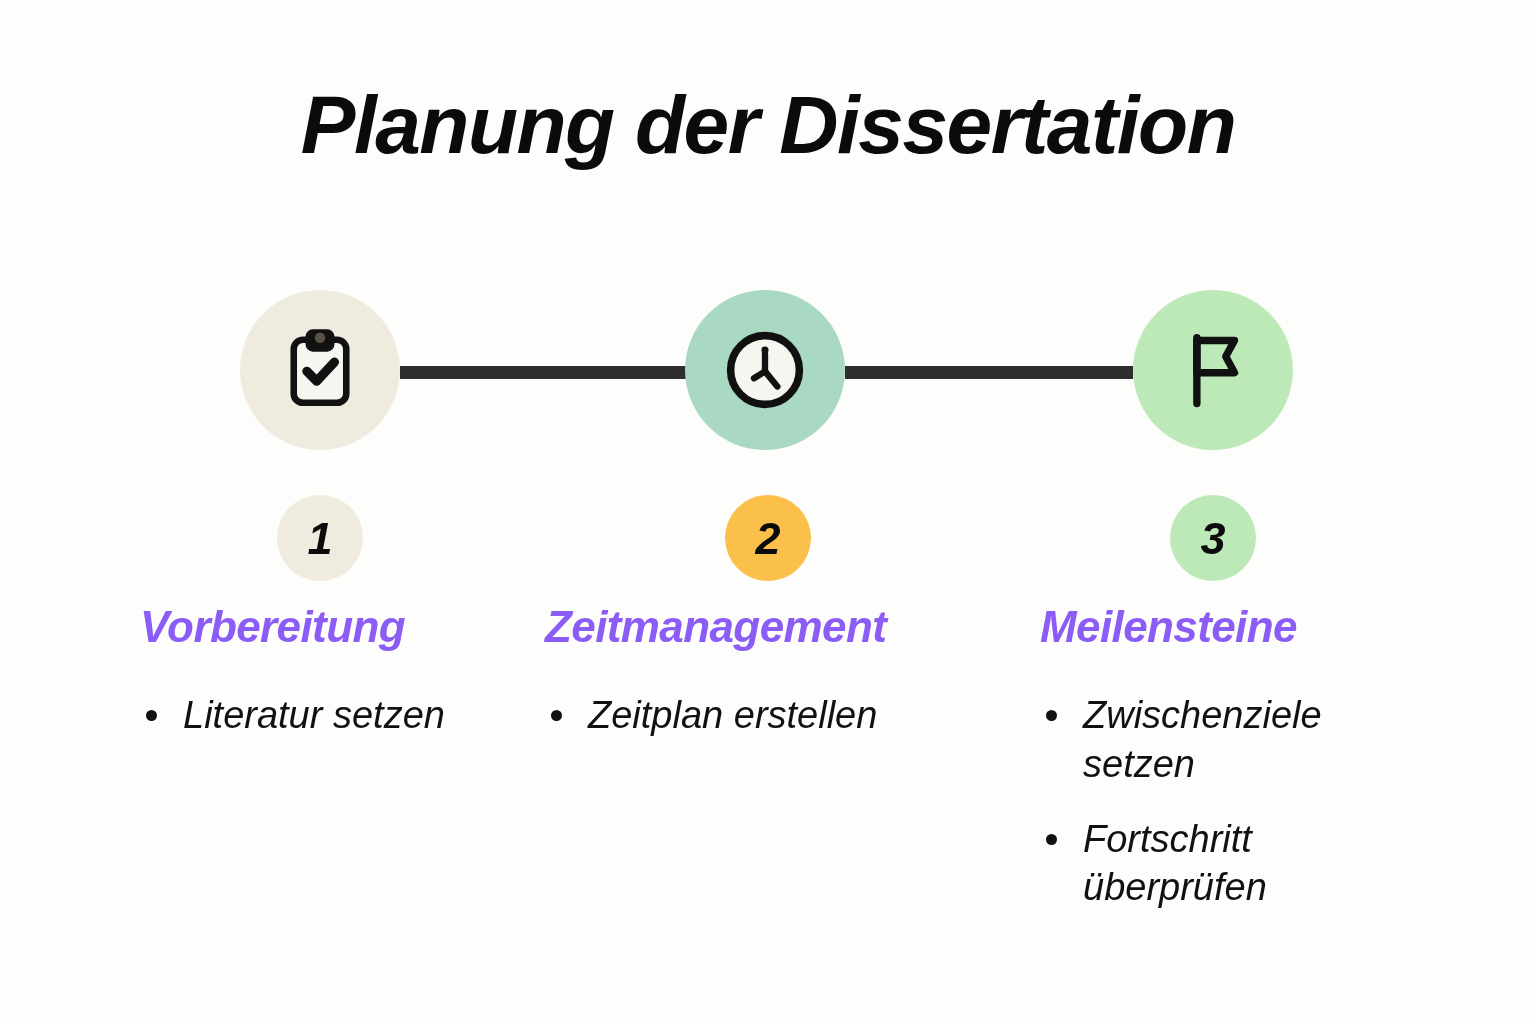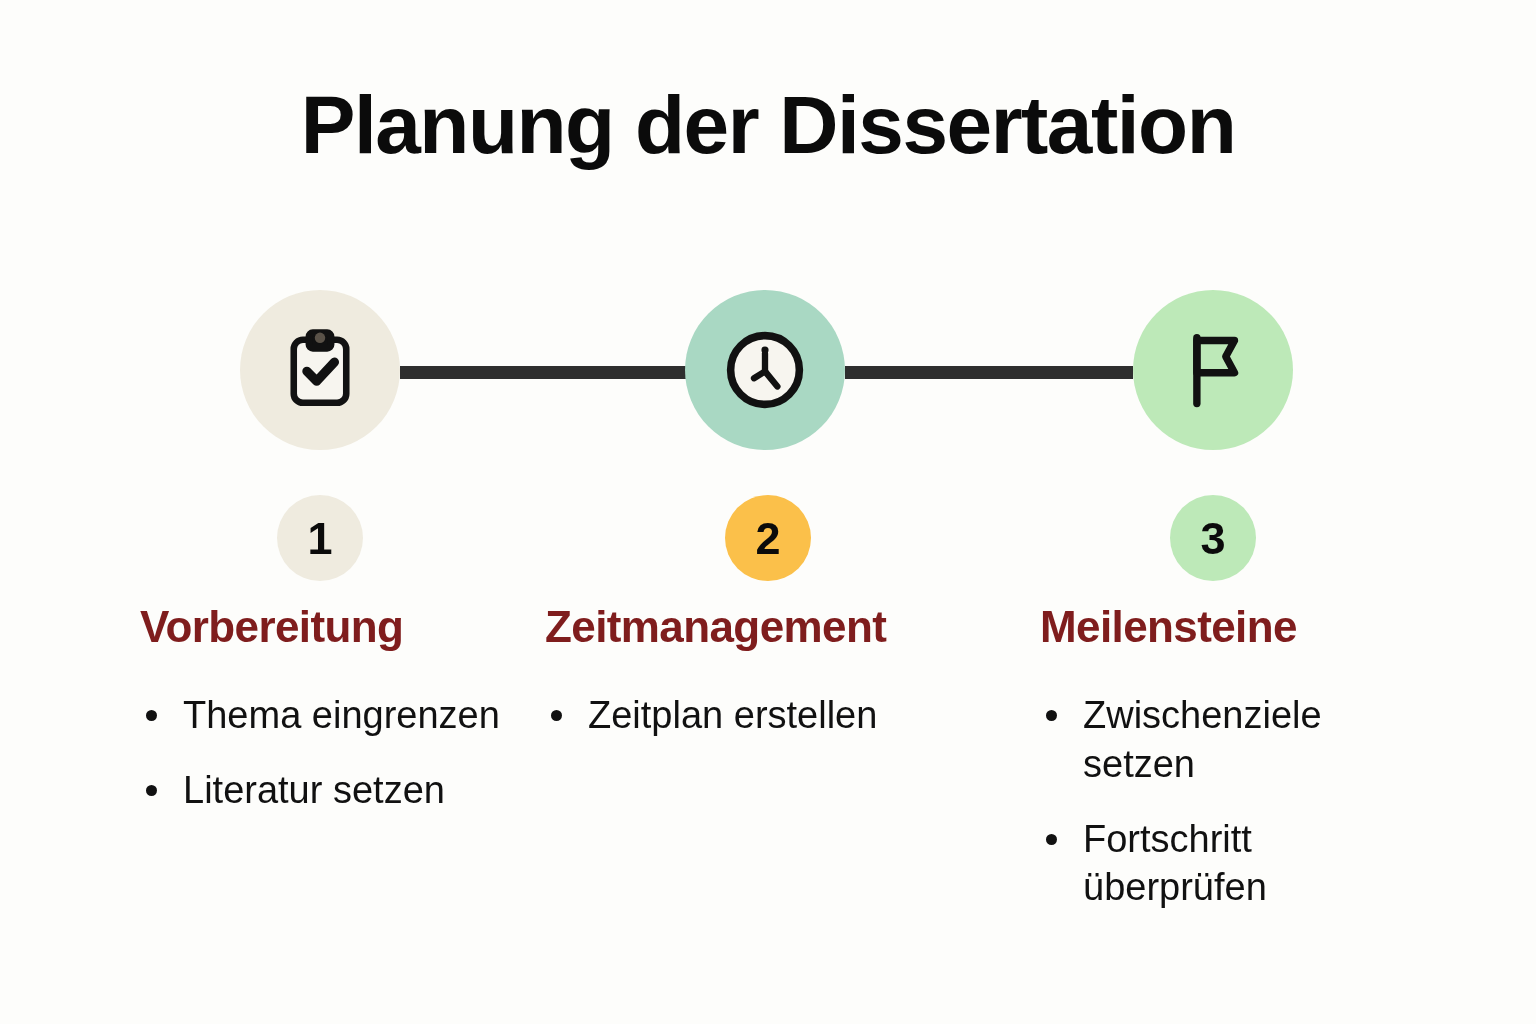--- a/index.html
+++ b/index.html
@@ -14,20 +14,21 @@
     font-family: "Liberation Sans", "DejaVu Sans", sans-serif;
     color: #111111;
     overflow: hidden;
     position: relative;
   }
 
   .canvas {
     position: relative;
     width: 1220px;
     height: 1024px;
+    font-style: italic;
   }
 
   
   .title {
     position: absolute;
     top: 82px;
     left: 0;
     width: 1536px;
     text-align: center;
     font-size: 82px;
@@ -112,21 +113,21 @@
   }
   .column.col1 { left: 140px; width: 380px; }
   .column.col2 { left: 545px; width: 450px; }
   .column.col3 { left: 1040px; width: 400px; }
 
   .col-heading {
     font-size: 44px;
     font-weight: 700;
     letter-spacing: -0.6px;
     line-height: 1.1;
-    color: #7f1d1d;
+    color: #8b5cf6;
     white-space: nowrap;
     margin: 0 0 40px 0;
   }
 
   .bullets {
     list-style: none;
     margin: 0;
     padding: 0;
   }
   .bullets li {
@@ -206,24 +207,20 @@
     </div>
   </div>
 
   <div class="columns">
 
     <div class="column col1">
       <div class="col-heading">Vorbereitung</div>
       <ul class="bullets">
         <li>
           <span class="dot"></span>
-          <span>Thema eingrenzen</span>
-        </li>
-        <li>
-          <span class="dot"></span>
           <span>Literatur setzen</span>
         </li>
       </ul>
     </div>
 
     <div class="column col2">
       <div class="col-heading">Zeitmanagement</div>
       <ul class="bullets">
         <li>
           <span class="dot"></span>

